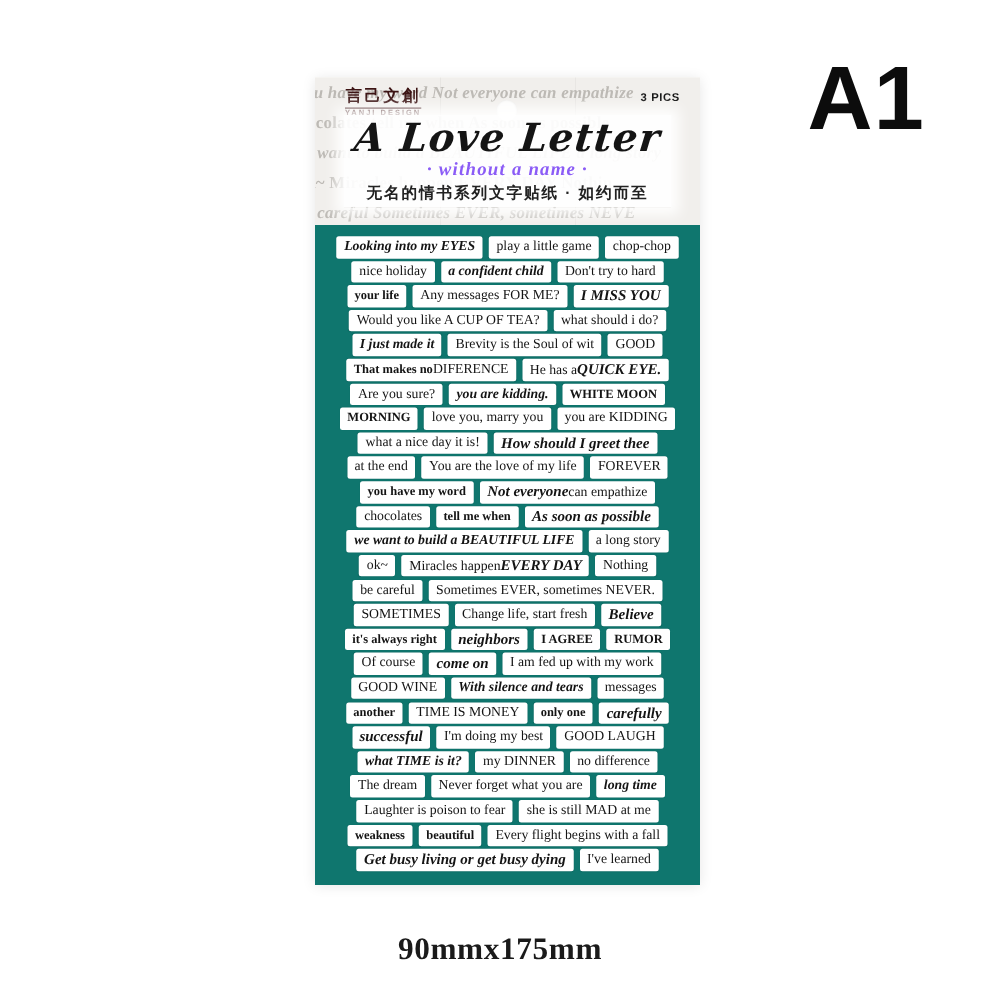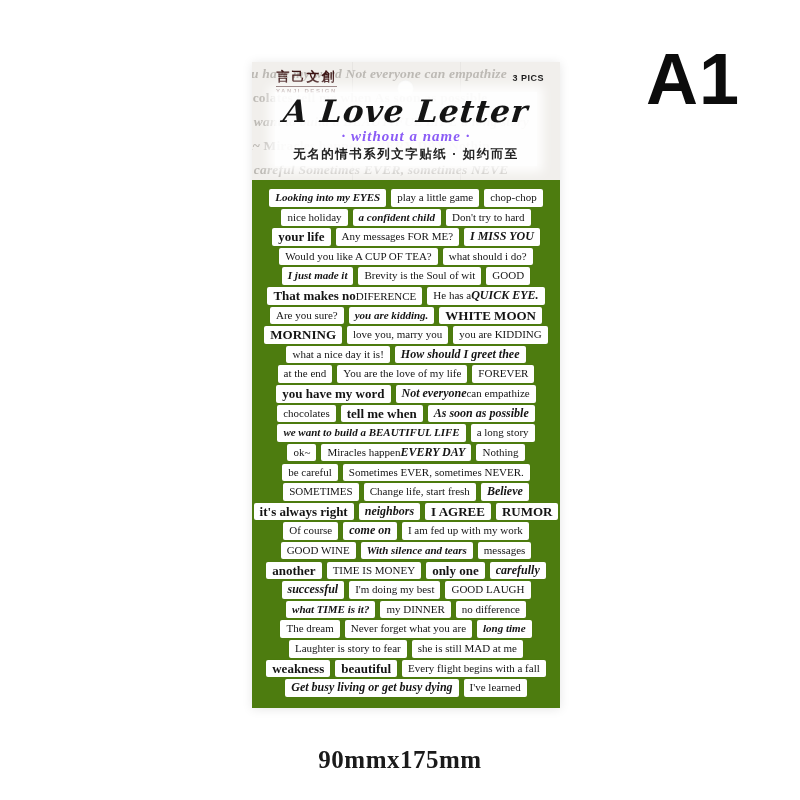--- a/index.html
+++ b/index.html
@@ -35,30 +35,30 @@
         background:rgba(255,255,255,0.93);box-shadow:0 0 10px 6px rgba(255,255,255,0.93);
         text-align:center;padding:2px 0 3px 0;}
   .title-script{font-style:italic;font-weight:bold;font-size:31px;line-height:34px;letter-spacing:1px;
         font-family:"DejaVu Serif","Liberation Serif",serif;color:#141414;transform:skewX(-6deg);}
   .subtitle-script{font-style:italic;font-weight:bold;font-size:15px;line-height:17px;letter-spacing:1px;
         color:#8b5cf6;}
   .series-cn{font-size:12.5px;line-height:18px;font-weight:bold;letter-spacing:1.5px;color:#222;
         font-family:"Liberation Sans",sans-serif;}
 
   
-  .sheet{position:absolute;left:0;top:118px;width:308px;height:528px;background:#4d7c0f;
+  .sheet{position:absolute;left:0;top:118px;width:308px;height:528px;background:#0f766e;
          padding:0;box-sizing:border-box;}
   .sheet-inner{position:absolute;left:6px;top:9px;right:6px;bottom:11px;display:flex;
          flex-direction:column;justify-content:space-between;}
   .row{display:flex;justify-content:center;align-items:center;gap:5px;}
   .chip{background:#ffffff;border-radius:2px;padding:1px 6px;white-space:nowrap;
         box-shadow:0 0 1px rgba(0,0,0,0.10);display:inline-flex;align-items:baseline;
         height:15.5px;line-height:15.5px;}
   .t-r {font-size:11px;font-weight:normal;}
-  .t-s {font-size:13px;font-weight:bold;}
+  .t-s {font-size:10px;font-weight:bold;}
   .t-bi{font-size:11px;font-weight:bold;font-style:italic;}
   .t-bi2{font-size:12px;font-weight:bold;font-style:italic;}
 
   
   .caption{position:absolute;left:0;top:746px;width:800px;text-align:center;
            font-size:25px;font-weight:bold;letter-spacing:.5px;color:#1a1a1a;}
 </style>
 </head>
 <body>
 
@@ -331,21 +331,21 @@
             </span>
             <span class="chip">
               <span class="t-r">Never forget what you are</span>
             </span>
             <span class="chip">
               <span class="t-bi">long time</span>
             </span>
           </div>
           <div class="row">
             <span class="chip">
-              <span class="t-r">Laughter is story to fear</span>
+              <span class="t-r">Laughter is poison to fear</span>
             </span>
             <span class="chip">
               <span class="t-r">she is still MAD at me</span>
             </span>
           </div>
           <div class="row">
             <span class="chip">
               <span class="t-s">weakness</span>
             </span>
             <span class="chip">

